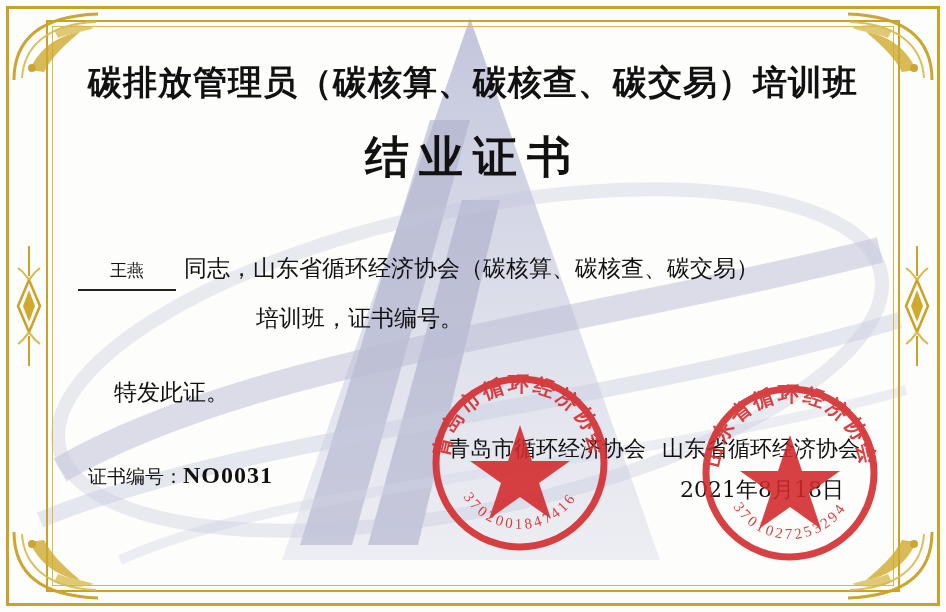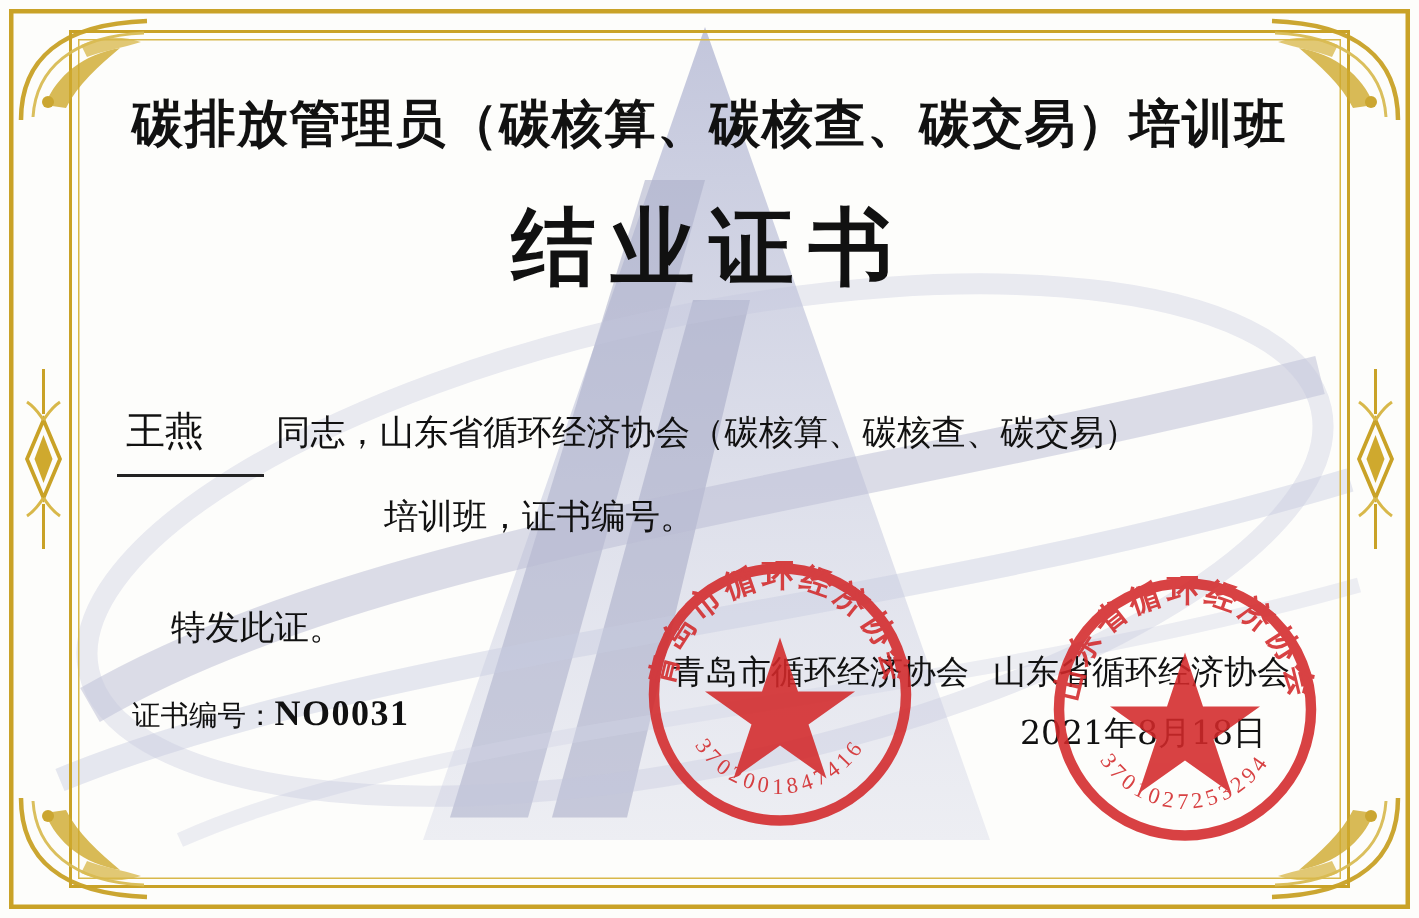--- a/index.html
+++ b/index.html
@@ -79,46 +79,46 @@
     font-size: 34px;
     font-weight: bold;
     letter-spacing: 1px;
     color: #111;
     font-family: "DejaVu Serif", serif;
     white-space: nowrap;
   }
   .title-sub {
     margin-top: 22px;
     text-align: center;
-    font-size: 56px;
+    font-size: 44px;
     font-weight: bold;
     letter-spacing: 10px;
     color: #111;
     font-family: "DejaVu Serif", serif;
   }
 
   .body-block {
     margin-top: 58px;
     font-size: 23px;
     color: #111;
     line-height: 2.0;
     font-family: "DejaVu Serif", serif;
   }
   .line1 {
     padding-left: 18px;
     white-space: nowrap;
   }
   .name {
     display: inline-block;
     min-width: 86px;
-    text-align: left;
+    text-align: center;
     border-bottom: 2px solid #222;
     padding: 0 6px 2px 6px;
     margin-right: 8px;
-    font-size: 26px;
+    font-size: 17px;
   }
   .line2 {
     padding-left: 196px;
     margin-top: 4px;
   }
   .line3 {
     padding-left: 54px;
     margin-top: 28px;
   }
 

